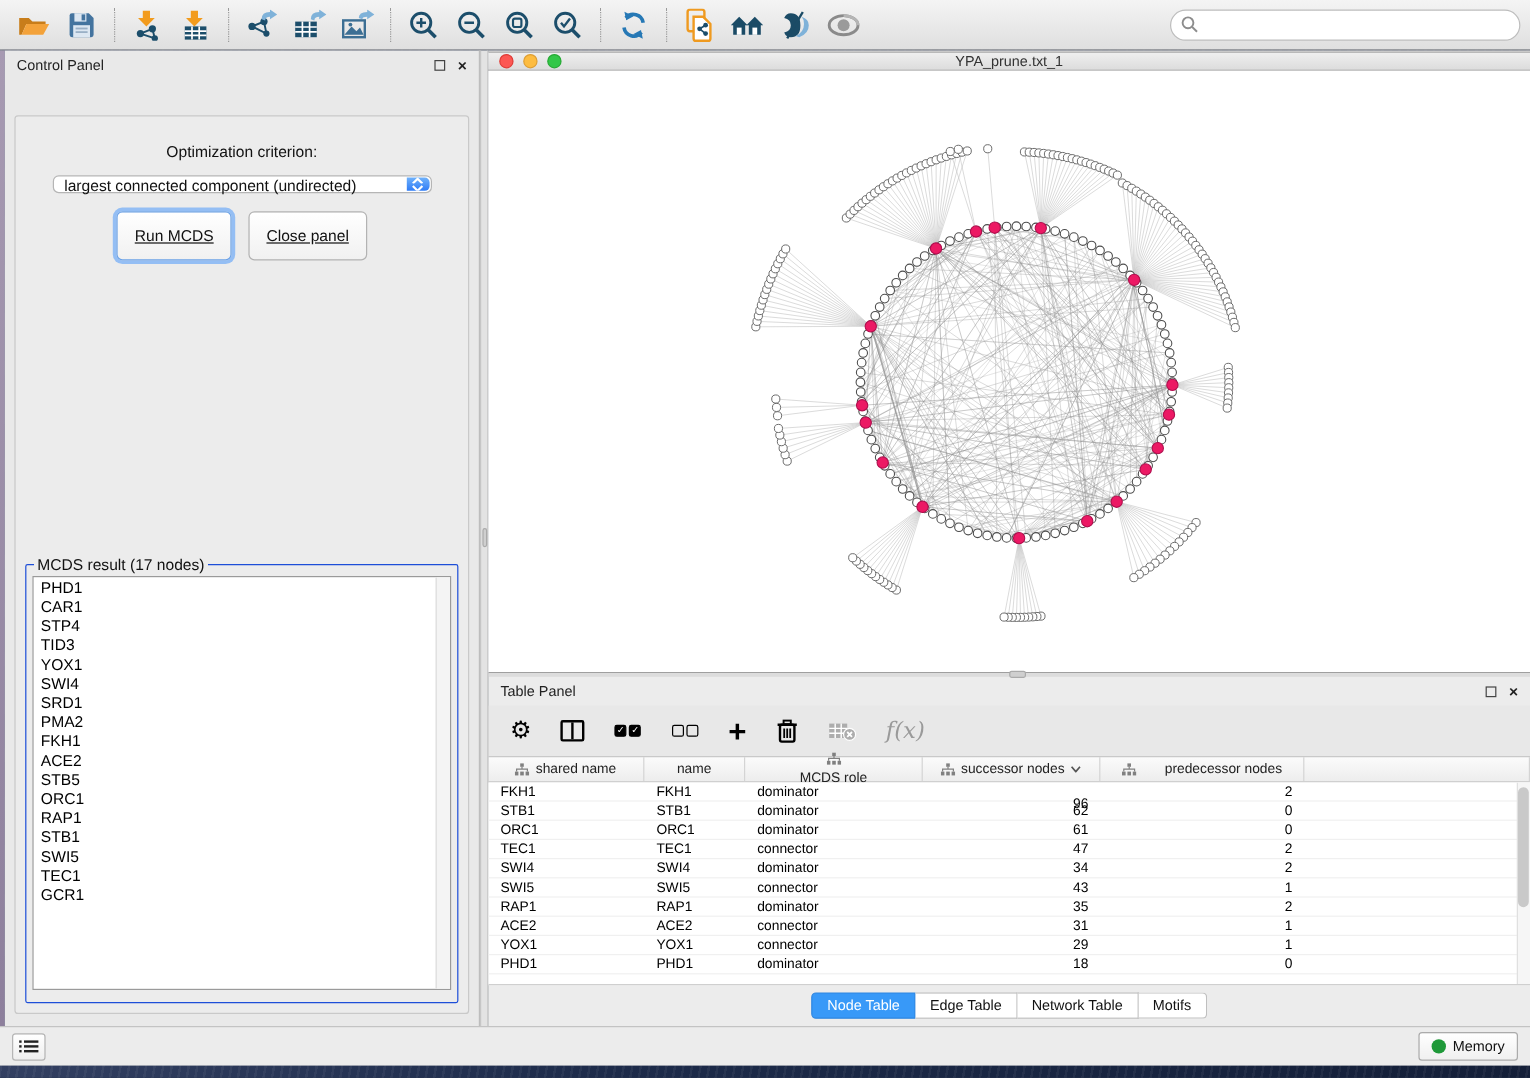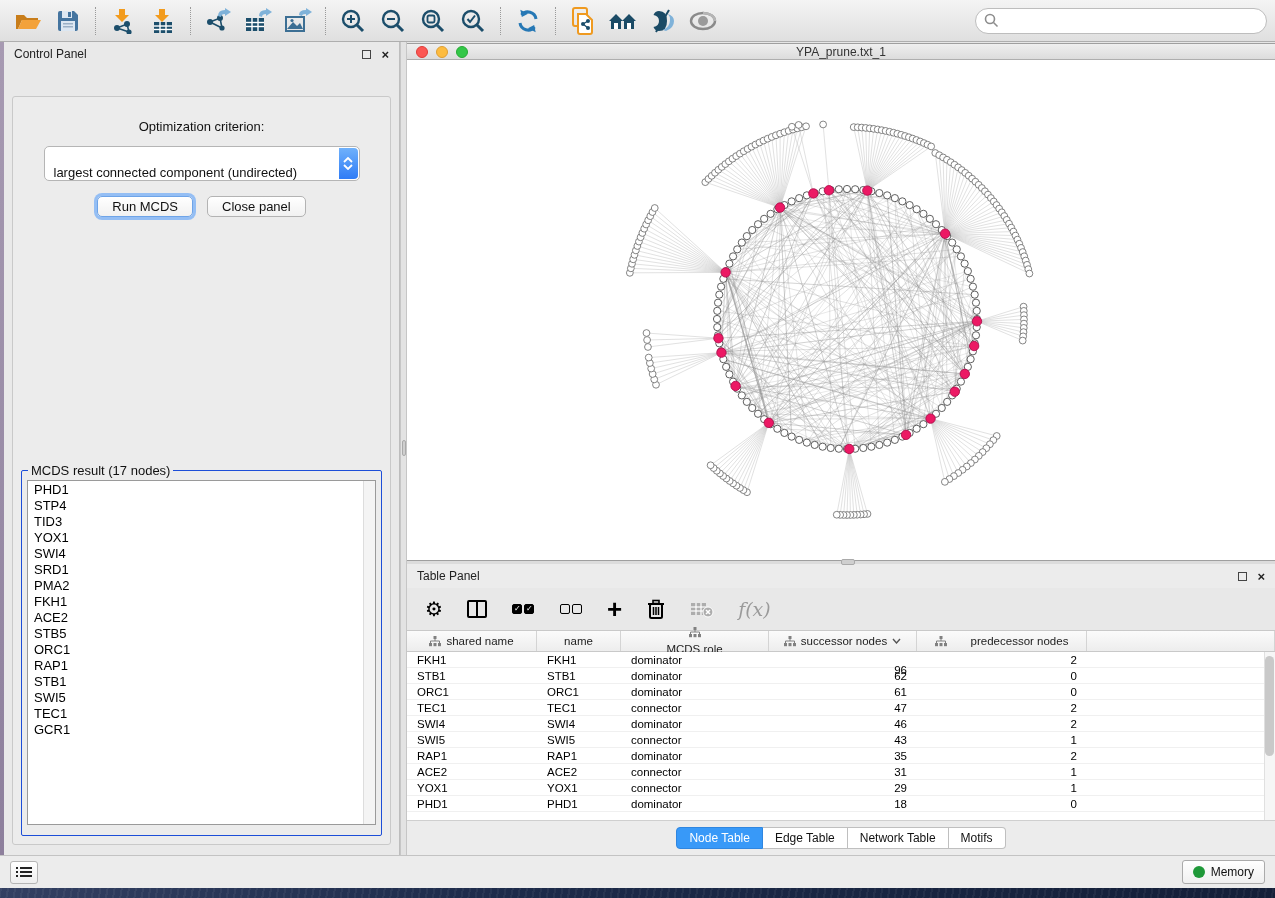--- a/index.html
+++ b/index.html
@@ -33,29 +33,29 @@
   .close-ic { font-size:13px; font-weight:bold; color:#222; line-height:1; }
   .ctabs { display:flex; justify-content:center; margin-top:4px; }
   .ctab { font-size:12.5px; padding:3px 13px; background:#fff; border:1px solid #b9b9b9;
     border-left:none; color:#111; }
   .ctab:first-child { border-left:1px solid #b9b9b9; border-radius:4px 0 0 4px; }
   .ctab:last-child { border-radius:0 4px 4px 0; }
   .ctab.active { background:#3899f8; border-color:#2f86e0; color:#fff; }
   .ctrl-inner { position:absolute; left:8px; right:8px; top:54px; bottom:10px;
     background:#ececec; border:1px solid #c9c9c9; border-radius:3px; }
   .opt-label { text-align:center; font-size:13px; margin-top:22px; color:#111; }
-  .mac-select { width:316px; height:35px; margin:12px auto 0; background:#fff;
-    border:1px solid #b5b5b5; border-radius:5px; display:flex; align-items:flex-end;
+  .mac-select { width:316px; height:15px; margin:12px auto 0; background:#fff;
+    border:1px solid #b5b5b5; border-radius:5px; display:flex; align-items:flex-start;
     font-size:13px; padding-left:9px; position:relative; color:#111; }
   .mac-select .cap { position:absolute; right:1px; top:1px; bottom:1px; width:19px;
     background:linear-gradient(#6fb1fb,#2f7cf6); border-radius:0 4px 4px 0;
     display:flex; flex-direction:column; align-items:center; justify-content:center; gap:1px; }
   .btnrow { display:flex; justify-content:center; gap:14px; margin-top:15px; }
-  .macbtn { font-size:13px; padding:2px 14px; background:linear-gradient(#ffffff,#f1f1f1);
-    border:1px solid #b3b3b3; border-radius:5px; color:#111; }
+  .macbtn { font-size:13px; padding:12px 14px; background:linear-gradient(#ffffff,#f1f1f1);
+    border:1px solid #b3b3b3; border-radius:5px; color:#111;text-decoration:underline; }
   .macbtn.focus { box-shadow:0 0 0 3px rgba(90,160,250,.6); border-color:#6ea4e8; }
   .mcds-field { position:absolute; left:8px; right:8px; top:366px; bottom:8px;
     border:1px solid #1d4ed8; border-radius:2px; }
   .mcds-field legend { font-size:13px; color:#111; margin-left:6px; padding:0 3px; }
   .mcds-list { position:absolute; left:5px; right:5px; top:2px; bottom:6px; background:#fff;
     border:1px solid #9a9a9a; overflow:hidden; }
   .mcds-list ul { list-style:none; font-size:13px; padding:1px 0 0 6px; }
   .mcds-list li { line-height:16px; color:#000; }
   .mcds-sb { position:absolute; right:0; top:0; bottom:0; width:12px; background:#f4f4f4; border-left:1px solid #ddd;}
   
@@ -297,20 +297,21 @@
       <div class="btnrow">
         <button class="macbtn focus">Run MCDS</button>
         <button class="macbtn">Close panel</button>
       </div>
       <fieldset class="mcds-field">
         <legend>MCDS result (17 nodes)</legend>
         <div style="position:relative; width:100%; height:calc(100% - 4px);">
           <div class="mcds-list">
             <ul>
                 <li>PHD1</li>
+                <li>CAR1</li>
                 <li>STP4</li>
                 <li>TID3</li>
                 <li>YOX1</li>
                 <li>SWI4</li>
                 <li>SRD1</li>
                 <li>PMA2</li>
                 <li>FKH1</li>
                 <li>ACE2</li>
                 <li>STB5</li>
                 <li>ORC1</li>
@@ -1230,21 +1231,21 @@
               <div class="td" style="width: 130px; padding: 0px 0px 0px 10px;">TEC1</div>
               <div class="td" style="width: 84px; padding: 0px 0px 0px 10px;">TEC1</div>
               <div class="td" style="width: 148px; padding: 0px 0px 0px 10px;">connector</div>
               <div class="td num" style="width: 148px; padding: 0px 10px 0px 0px;">47</div>
               <div class="td num" style="width: 170px; padding: 0px 10px 0px 0px;">2</div>
             </div>
             <div class="trow">
               <div class="td" style="width: 130px; padding: 0px 0px 0px 10px;">SWI4</div>
               <div class="td" style="width: 84px; padding: 0px 0px 0px 10px;">SWI4</div>
               <div class="td" style="width: 148px; padding: 0px 0px 0px 10px;">dominator</div>
-              <div class="td num" style="width: 148px; padding: 0px 10px 0px 0px;">46</div>
+              <div class="td num" style="width: 148px; padding: 0px 10px 0px 0px;">34</div>
               <div class="td num" style="width: 170px; padding: 0px 10px 0px 0px;">2</div>
             </div>
             <div class="trow">
               <div class="td" style="width: 130px; padding: 0px 0px 0px 10px;">SWI5</div>
               <div class="td" style="width: 84px; padding: 0px 0px 0px 10px;">SWI5</div>
               <div class="td" style="width: 148px; padding: 0px 0px 0px 10px;">connector</div>
               <div class="td num" style="width: 148px; padding: 0px 10px 0px 0px;">43</div>
               <div class="td num" style="width: 170px; padding: 0px 10px 0px 0px;">1</div>
             </div>
             <div class="trow">

